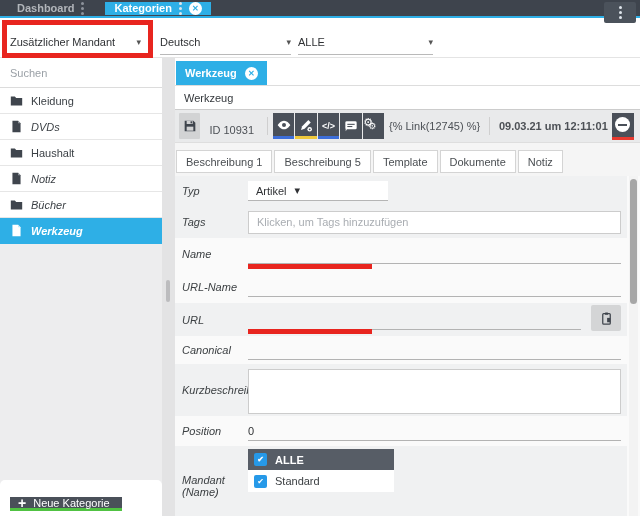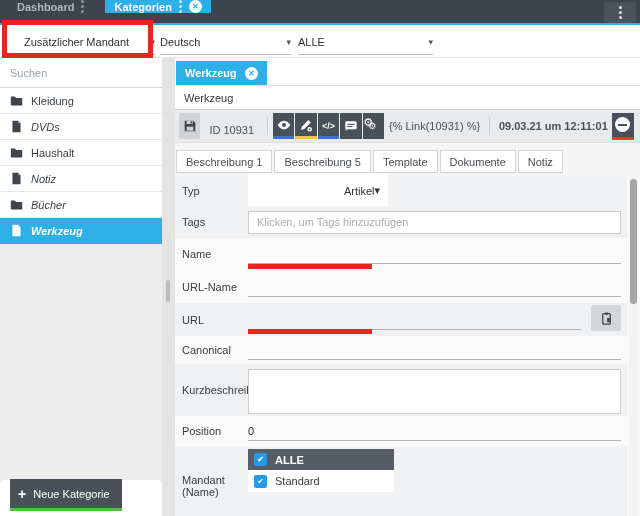--- a/index.html
+++ b/index.html
@@ -1,51 +1,51 @@
 <!DOCTYPE html>
 <html><head>
 <meta charset="utf-8">
 <style>
   * { margin:0; padding:0; box-sizing:border-box; }
   html,body { width:640px; height:516px; }
   body { font-family:"Liberation Sans", sans-serif; font-size:11px; color:#3c4043; background:#fff; overflow:hidden; }
   .screen { position:relative; width:640px; height:516px; background:#fff; overflow:hidden; }
 
   
-  .topbar { position:absolute; top:0; left:0; right:0; height:25px; background:#3e444d; border-bottom:2px solid #2eafe6; display:flex; align-items:flex-start; }
+  .topbar { position:absolute; top:0; left:0; right:0; height:18px; background:#3e444d; border-bottom:2px solid #2eafe6; display:flex; align-items:center; }
   .tb-tab { display:flex; align-items:center; gap:7px; padding:0 9px; margin-left:8px; color:#b2b6bb; font-weight:bold; cursor:pointer; }
   .tb-tab.active { background:#2eafe6; color:#fff; margin-left:12px; }
   .tb-menu { position:absolute; right:4px; top:2px; width:32px; height:21px; background:#4b525b; border-radius:2px; display:flex; align-items:center; justify-content:center; cursor:pointer; }
   .kebab { display:inline-flex; flex-direction:column; gap:2px; }
   .kebab i { width:3px; height:3px; border-radius:50%; background:#8d939b; }
   .kebab.light i { background:#dfe6ec; }
   .close-badge { width:13px; height:13px; border-radius:50%; background:#fff; color:#2eafe6; display:inline-flex; align-items:center; justify-content:center; font-size:8px; font-weight:bold; }
   .close-badge::before { content:"✕"; }
 
   
   .filterbar { position:absolute; top:27px; left:0; right:0; height:31px; background:#fff; border-bottom:1px solid #e4e4e4; }
   .dropdown { position:absolute; top:3px; height:25px; display:flex; align-items:center; justify-content:space-between; border-bottom:1px solid #b9b9b9; color:#2f3134; cursor:pointer; background:#fff; }
   .dropdown .caret { color:#555; font-size:9px; line-height:1; }
   .caret::before { content:"▾"; }
-  .dd-mandant { left:24px;  width:131px; }
+  .dd-mandant { left:10px;  width:131px; }
   .dd-lang    { left:160px; width:131px; }
   .dd-scope   { left:298px; width:135px; }
   .anno-box { position:absolute; left:2px; top:-7px; width:151px; height:38px; border:5px solid #e8251f; z-index:20; pointer-events:none; }
 
   
   .sidebar { position:absolute; top:58px; left:0; width:162px; bottom:0; background:#ededee; }
   .search { display:block; width:100%; height:30px; border:none; border-bottom:1px solid #dcdcdc; background:#fff; padding:0 10px; font:inherit; color:#3c4043; outline:none; }
   .search::placeholder { color:#9aa0a6; }
   .cat-item { height:26px; background:#fff; border-bottom:1px solid #e6e6e6; display:flex; align-items:center; gap:8px; padding:0 10px; color:#3a3f44; cursor:pointer; }
   .cat-item.italic { font-style:italic; }
   .cat-item.selected { background:#2eafe6; color:#fff; font-weight:bold; border-bottom-color:#2eafe6; }
   .cat-icon { width:13px; height:13px; flex:0 0 13px; display:flex; }
   .cat-icon svg { width:13px; height:13px; }
   .sidebar-footer { position:absolute; left:0; right:0; bottom:0; height:36px; background:#fff; border-radius:5px 5px 0 0; }
-  .new-cat { position:absolute; left:10px; bottom:5px; height:32px; background:#4a5059; color:#fff; border:none; border-bottom:3px solid #50c242; font:inherit; font-size:11px; padding:0 12px 0 8px; display:flex; align-items:center; gap:7px; cursor:pointer; }
+  .new-cat { position:absolute; left:10px; bottom:5px; height:14px; background:#4a5059; color:#fff; border:none; border-bottom:3px solid #50c242; font:inherit; font-size:11px; padding:0 12px 0 8px; display:flex; align-items:center; gap:7px; cursor:pointer; }
   .plus::before { content:"+"; font-size:14px; font-weight:bold; line-height:1; }
 
   
   .splitter { position:absolute; top:58px; left:162px; width:13px; bottom:0; background:#e3e3e4; }
   .splitter-handle { position:absolute; top:222px; left:4px; width:4px; height:22px; background:#bcbcbe; border-radius:2px; cursor:col-resize; }
 
   
   .main { position:absolute; top:58px; left:175px; right:0; bottom:0; background:#f5f5f5; }
   .doc-tabbar { position:absolute; top:0; left:0; right:0; height:28px; background:#fff; border-bottom:1px solid #ddd; }
   .doc-tab { position:absolute; left:1px; bottom:0; height:24px; background:#2eafe6; color:#fff; font-weight:bold; display:flex; align-items:center; gap:8px; padding:0 9px; cursor:pointer; }
@@ -75,28 +75,28 @@
   .tabs { position:absolute; top:92px; left:1px; height:23px; display:flex; gap:2px; }
   .tab { height:23px; display:flex; align-items:center; padding:0 9px; background:#fff; border:1px solid #d4d4d4; color:#4a4e52; cursor:pointer; white-space:nowrap; }
   .tab.active { background:#2eafe6; border-color:#2eafe6; color:#fff; }
 
   
   .form { position:absolute; top:118px; left:0; right:0; bottom:0; background:#fafafa; }
   .form-rows { position:absolute; left:0; top:0; right:13px; bottom:0; display:flex; flex-direction:column; }
   .row { display:flex; position:relative; }
   .row.gray { background:#f0f1f2; }
   .row.white { background:#fafafa; }
-  .rlabel { width:73px; flex:0 0 73px; padding-left:7px; display:flex; align-items:center; color:#3c4043; }
+  .rlabel { width:73px; flex:0 0 73px; padding-left:7px; display:flex; align-items:center; color:#3c4043;font-style:italic; }
   .rlabel.top { align-items:flex-start; }
   .rfield { flex:1; position:relative; margin-right:6px; display:flex; align-items:center; }
   .r-typ { height:30px; } .r-name { height:32px; } .r-tags { height:32px; }
   .r-urlname { height:33px; } .r-url { height:33px; } .r-canonical { height:28px; }
   .r-kurz { height:52px; } .r-position { height:30px; } .r-mandant { flex:1; }
 
-  .select-box { width:140px; height:37px; background:#fff; border-bottom:1px solid #b5b5b5; display:flex; align-items:center; justify-content:flex-end; padding:0 8px; cursor:pointer; color:#2f3134; }
+  .select-box { width:140px; height:20px; background:#fff; border-bottom:1px solid #b5b5b5; display:flex; align-items:center; justify-content:flex-start; padding:0 8px; cursor:pointer; color:#2f3134;gap:8px; }
   .uline { height:20px; width:100%; border:none; border-bottom:1px solid #b3b3b3; background:transparent; font:inherit; color:#2f3134; outline:none; display:flex; align-items:flex-end; padding-bottom:3px; }
   .uline.short { width:calc(100% - 40px); }
   .anno-line { position:absolute; left:0; top:26px; width:124px; height:5px; background:#e8251f; z-index:10; pointer-events:none; }
   .tags-input { width:100%; height:23px; border:1px solid #ccc; background:#fff; padding:0 8px; font:inherit; color:#2f3134; outline:none; }
   .tags-input::placeholder { color:#a9adb2; }
   .copy-btn { position:absolute; right:0; top:2px; width:30px; height:26px; background:#d4d5d6; border:none; border-radius:2px; display:flex; align-items:center; justify-content:center; cursor:pointer; }
   .copy-btn svg { width:15px; height:15px; }
   .kurz-area { width:100%; height:45px; border:1px solid #ccc; background:#fff; resize:none; font:inherit; outline:none; margin-top:3px; }
 
   .mandant-list { width:146px; margin-top:3px; background:#fff; }
@@ -267,21 +267,21 @@
         <svg viewBox="0 0 24 24">
             <rect x="3.5" y="5" width="17" height="12" rx="2" fill="#fff"></rect>
             <path d="M6 17l-2 3v-4z" fill="#fff"></path>
             <rect x="6.5" y="8.7" width="11" height="1.6" fill="#4a5059"></rect>
             <rect x="6.5" y="12" width="7.5" height="1.6" fill="#4a5059"></rect>
           </svg>
       </button>
       <button class="tool-btn dark-btn">
         <span class="gears"></span>
       </button>
-      <span class="link-label">{% Link(10931) %}</span>
+      <span class="link-label">{% Link(12745) %}</span>
       <span class="tsep"></span>
       <span class="time-label">09.03.21 um 12:11:01</span>
       <span class="spacer"></span>
       <button class="minus-btn">
         <span class="minus-circle"></span>
       </button>
     </div>
 
     <div class="tabs">
       <div class="tab">

